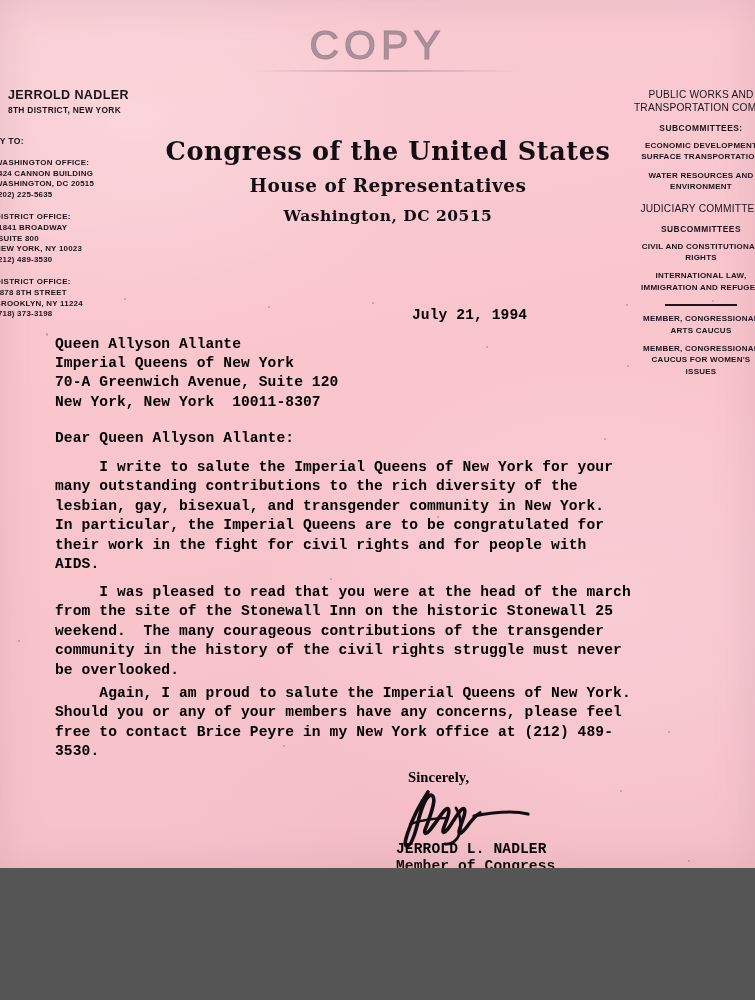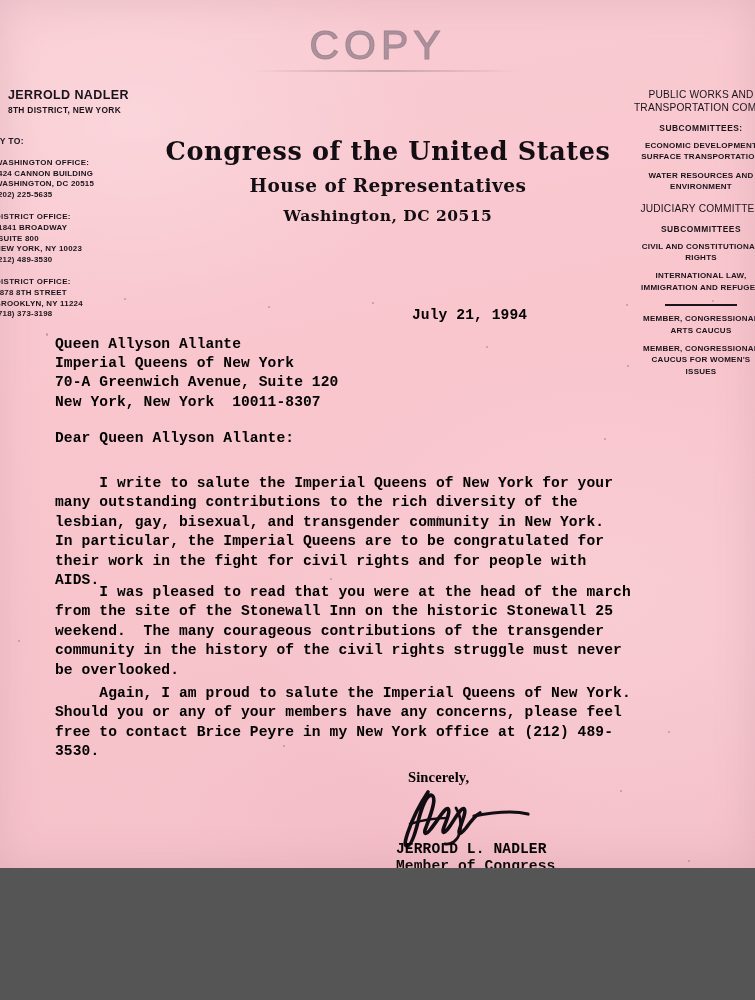--- a/index.html
+++ b/index.html
@@ -199,21 +199,21 @@
   .salutation {
     left: 55px;
     top: 430px;
     font-size: 14.6px;
   }
   .para {
     left: 55px;
     font-size: 14.6px;
     line-height: 19.4px;
   }
-  .p1 { top: 474px; }
+  .p1 { top: 458px; }
   .p2 { top: 583px; }
   .p3 { top: 684px; }
 
   .closing {
     left: 408px;
     top: 769px;
     font-size: 14.6px;
     font-family: Liberation Serif, serif;
   }
   .sig-name {

